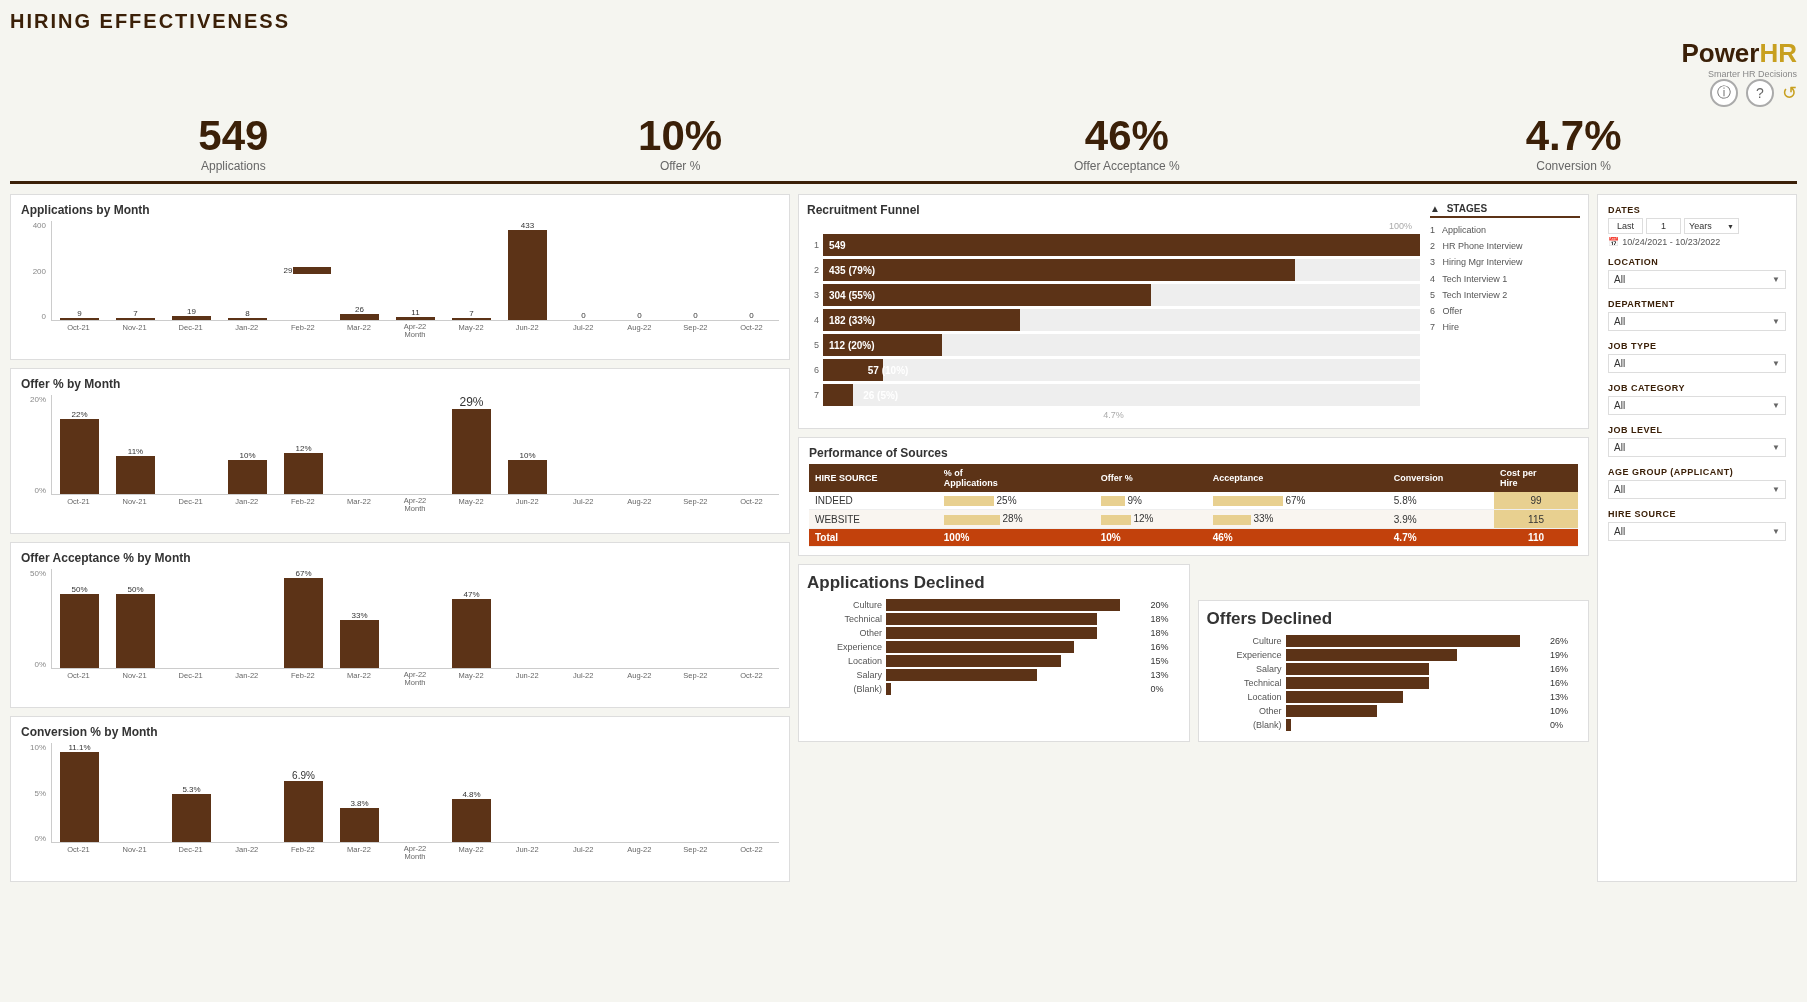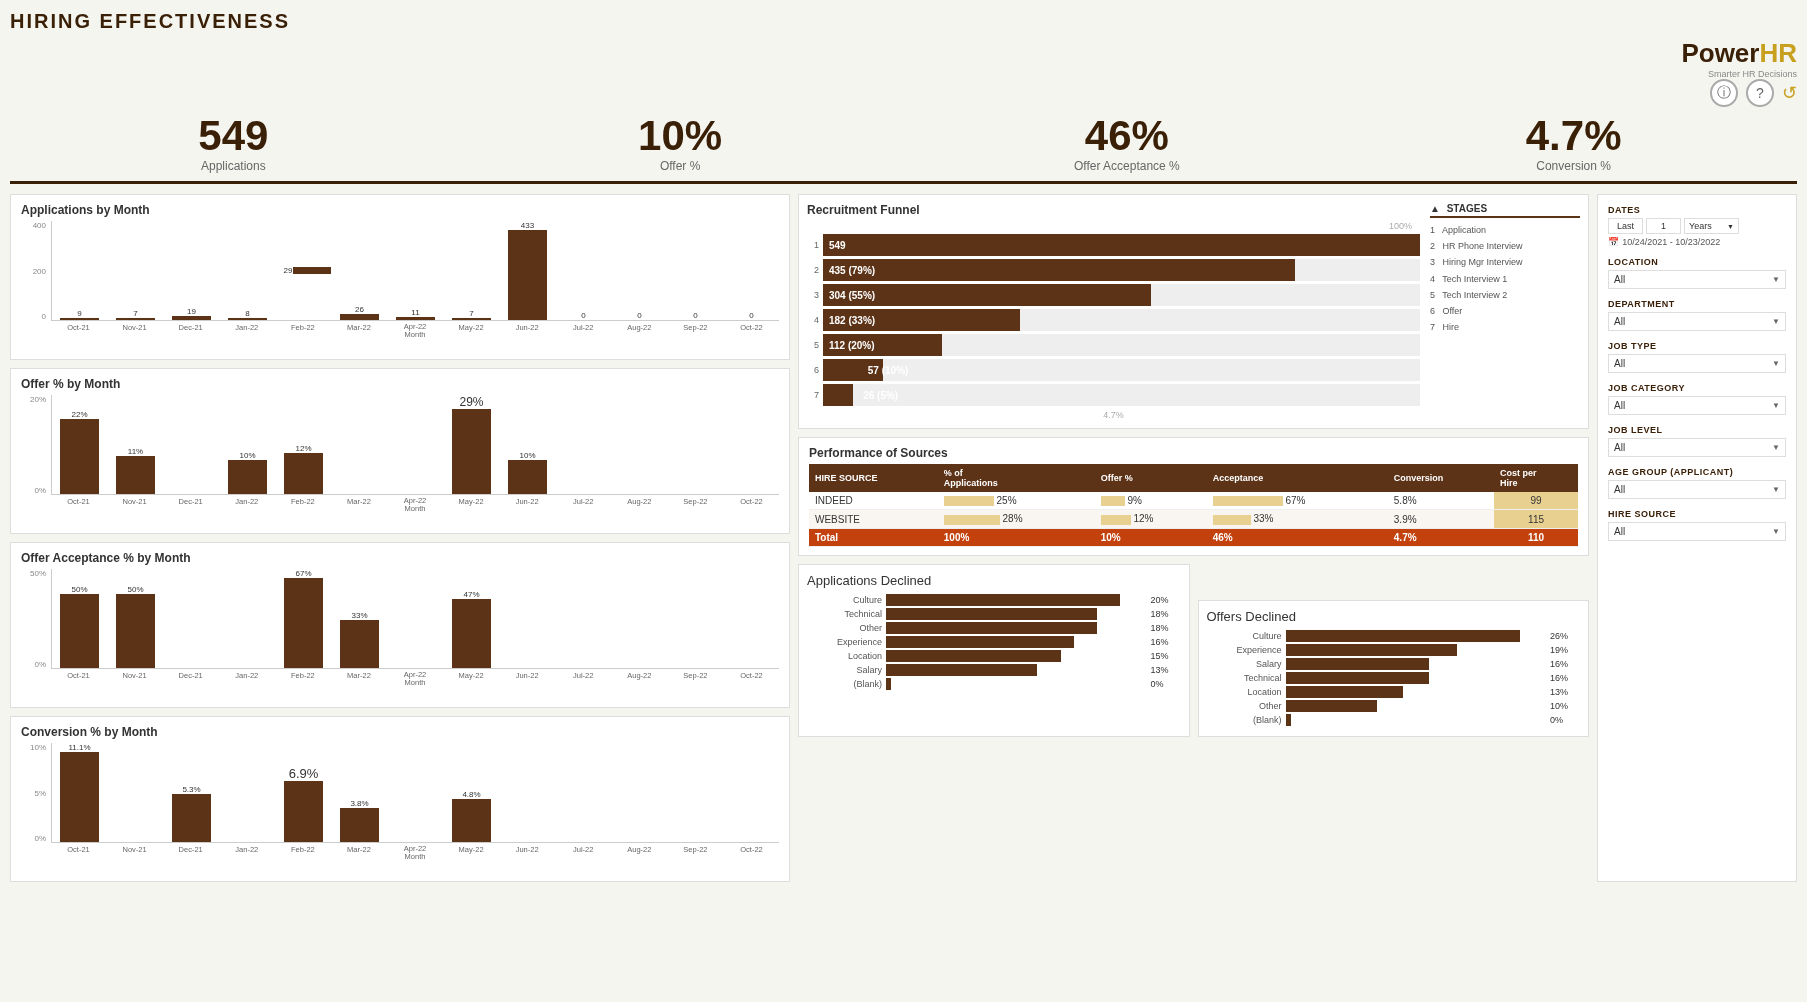--- a/index.html
+++ b/index.html
@@ -37,21 +37,21 @@
     
     .perf-table { width: 100%; border-collapse: collapse; font-size: 10px; }
     .perf-table th { background: #5c3317; color: white; padding: 4px 6px; text-align: left; font-size: 9px; }
     .perf-table td { padding: 3px 6px; border-bottom: 1px solid #eee; }
     .perf-table tr:last-child td { background: #c2410c; color: white; font-weight: bold; }
     .perf-table tr:nth-child(even) td { background: #f9f5f0; }
     .mini-bar { height: 10px; background: #e8d090; display: inline-block; vertical-align: middle; }
 
     
     .declined-card { background: white; border: 1px solid #ddd; padding: 8px; }
-    .declined-title { font-size: 13px; font-weight: normal; color: #333; margin-bottom: 6px; }
+    .declined-title { font-size: 17px; font-weight: bold; color: #333; margin-bottom: 6px; }
     .declined-row { display: flex; align-items: center; margin-bottom: 2px; gap: 4px; }
     .declined-label { width: 75px; font-size: 9px; color: #555; text-align: right; }
     .declined-bar-outer { flex: 1; height: 12px; }
     .declined-bar { height: 100%; background: #5c3317; }
     .declined-pct { font-size: 9px; color: #333; width: 30px; }
 
     
     .filter-section { margin-bottom: 10px; }
     .filter-label { font-size: 9px; font-weight: bold; color: #3b2008; letter-spacing: 0.5px; margin-bottom: 3px; text-transform: uppercase; }
     .filter-select { width: 100%; border: 1px solid #ddd; padding: 3px 5px; font-size: 10px; background: white; color: #333; cursor: pointer; display: flex; justify-content: space-between; align-items: center; }
@@ -345,21 +345,21 @@
                 <div style="width:70%;height:0%;background:#5c3317;"></div>
               </div>
             <div style="flex:1;display:flex;flex-direction:column;align-items:center;height:100%;justify-content:flex-end;">
                 <span style="font-size:8px;color:#333;">5.3%</span>
                 <div style="width:70%;height:48%;background:#5c3317;"></div>
               </div>
             <div style="flex:1;display:flex;flex-direction:column;align-items:center;height:100%;justify-content:flex-end;">
                 <div style="width:70%;height:0%;background:#5c3317;"></div>
               </div>
             <div style="flex:1;display:flex;flex-direction:column;align-items:center;height:100%;justify-content:flex-end;">
-                <span style="font-size:13px;color:#333;">6.9%</span>
+                <span style="font-size:10px;color:#333;">6.9%</span>
                 <div style="width:70%;height:62%;background:#5c3317;"></div>
               </div>
             <div style="flex:1;display:flex;flex-direction:column;align-items:center;height:100%;justify-content:flex-end;">
                 <span style="font-size:8px;color:#333;">3.8%</span>
                 <div style="width:70%;height:34%;background:#5c3317;"></div>
               </div>
             <div style="flex:1;display:flex;flex-direction:column;align-items:center;height:100%;justify-content:flex-end;">
                 <div style="width:70%;height:0%;background:#5c3317;"></div>
               </div>
             <div style="flex:1;display:flex;flex-direction:column;align-items:center;height:100%;justify-content:flex-end;">

